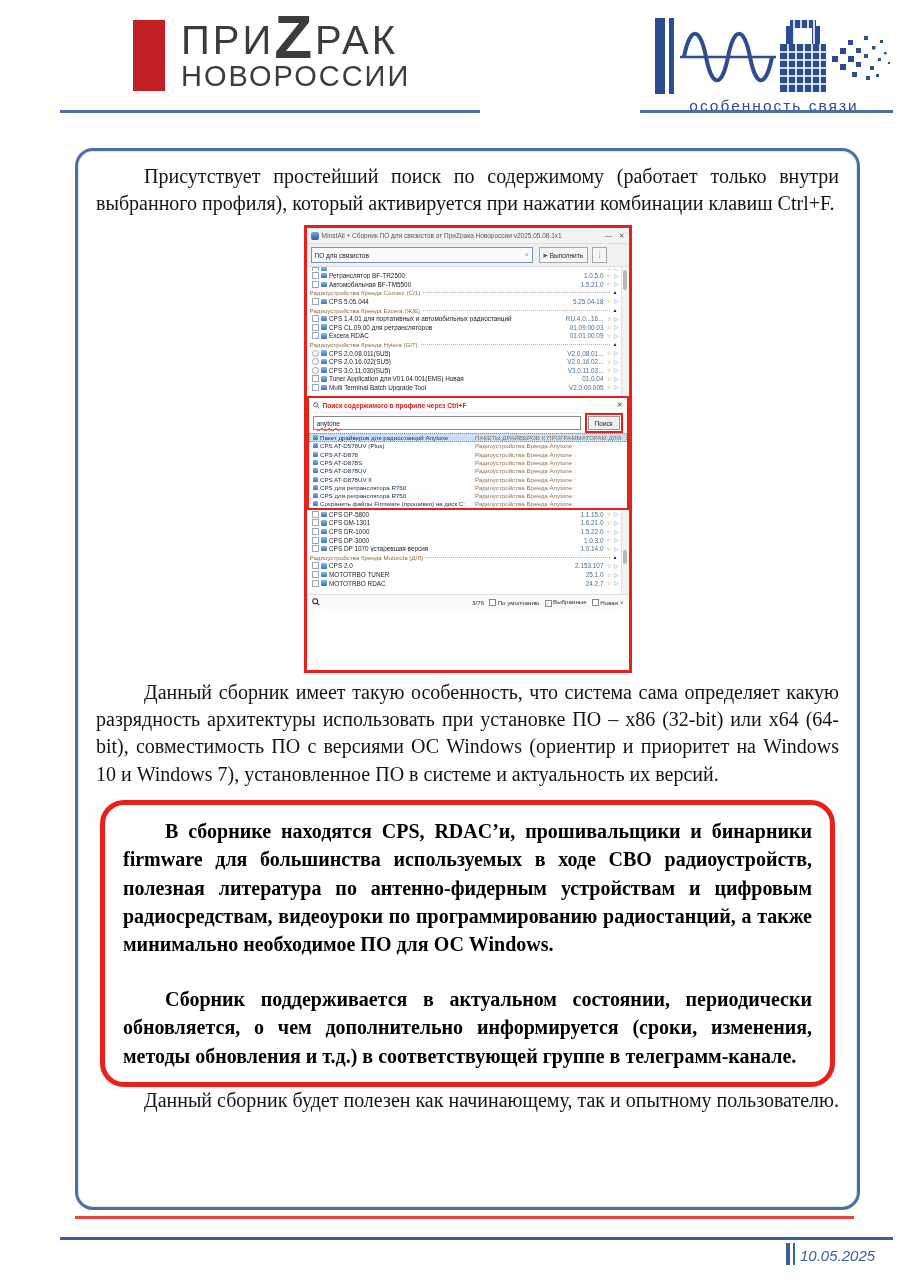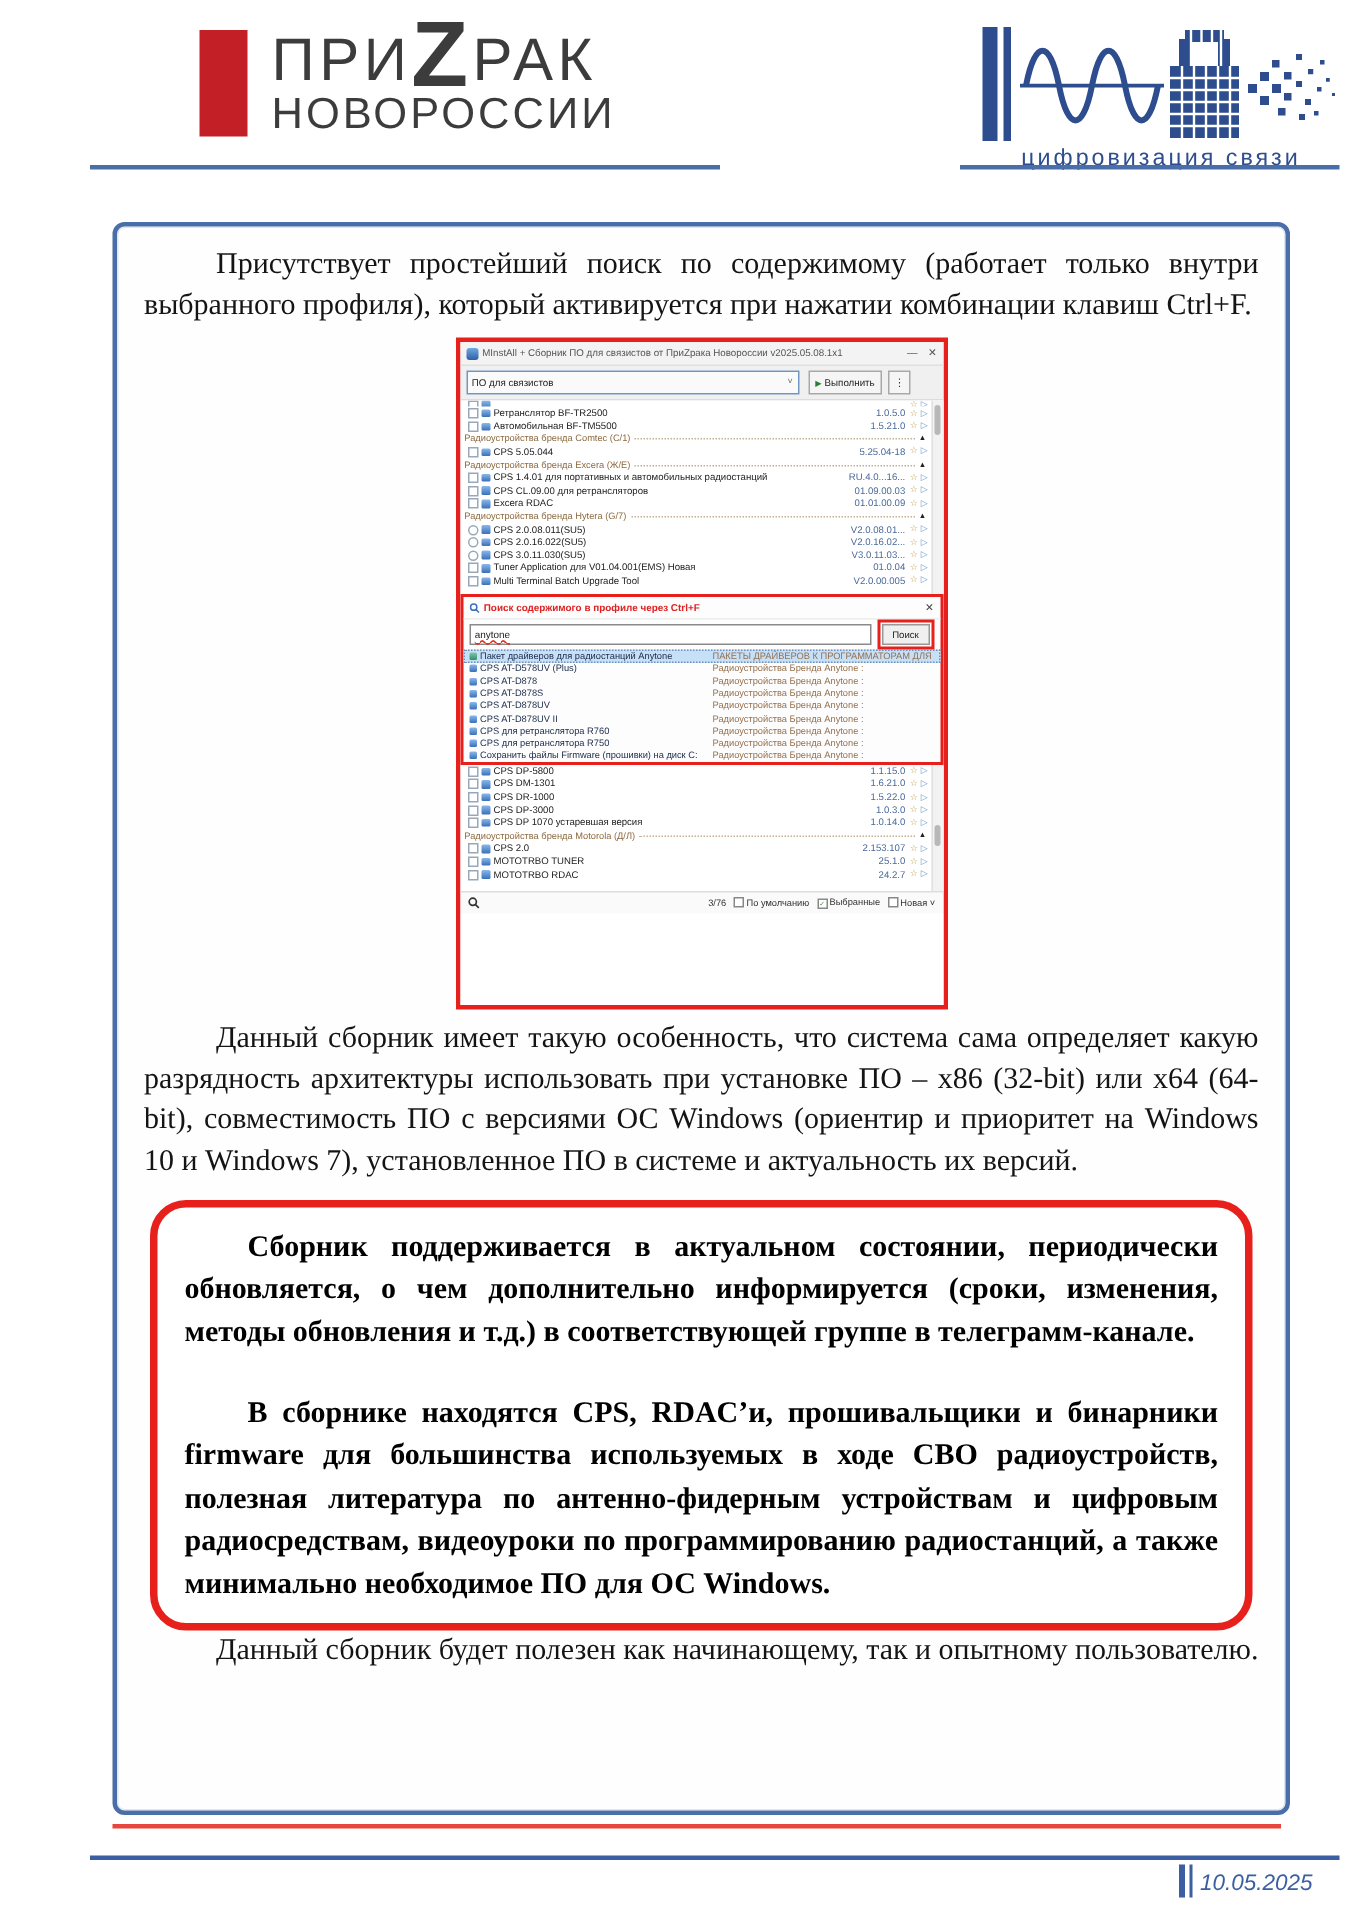--- a/index.html
+++ b/index.html
@@ -17,21 +17,21 @@
   .rule-right{position:absolute;left:640px;top:110px;width:253px;height:3px;background:#4a6fa8;}
   .logo-right{position:absolute;left:655px;top:18px;width:238px;}
   .lr-row{display:flex;align-items:flex-start;}
   .lr-bar1{width:10px;height:76px;background:#2d4d8e;margin-right:4px;}
   .lr-bar2{width:5px;height:76px;background:#2d4d8e;margin-right:6px;}
   .lr-caption{font-family:"Liberation Sans",sans-serif;color:#2d4d8e;font-size:15.5px;
               letter-spacing:2px;margin-top:1px;text-align:center;width:100%;font-weight:500;}
 
   
   .content-box{position:absolute;left:75px;top:148px;width:779px;height:1056px;
-               border:3px solid #4a6fa8;border-radius:8px;background:#fffefe;
+               border:3px solid #4a6fa8;border-radius:18px;background:#fffefe;
                box-shadow:inset 0 0 0 1px #dde6f2;overflow:hidden;}
   .para{font-size:20px;line-height:1.36;text-align:justify;text-indent:48px;
         margin:0 18px;color:#141414;}
   .p1{margin-top:12px;}
   .p2{margin-top:6px;}
   .p3{}
 
   
   .callout{margin:12px 22px 0;border:5px solid #e8201c;border-radius:24px;
            padding:12px 18px;background:#fff;}
@@ -176,21 +176,21 @@
             <rect x="198" y="40" width="3" height="3"></rect>
           <rect x="200" y="22" width="3" height="3"></rect>
             <rect x="204" y="34" width="2.5" height="2.5"></rect>
           <rect x="208" y="44" width="2" height="2"></rect>
             <rect x="196" y="56" width="3" height="3"></rect>
           <rect x="186" y="58" width="4" height="4"></rect>
             <rect x="172" y="54" width="5" height="5"></rect>
         </g>
       </svg>
     </div>
-    <div class="lr-caption">цифровизация связи</div>
+    <div class="lr-caption">особенность связи</div>
   </div>
   <div class="rule-right"></div>
 
   <div class="content-box">
     <p class="para p1">Присутствует простейший поиск по содержимому (работает только внутри выбранного профиля), который активируется при нажатии комбинации клавиш Ctrl+F.</p>
 
     <div class="shot">
       <div class="titlebar">
         <span class="appico"></span>
         <span class="wtitle">MInstAll + Сборник ПО для связистов от ПриZрака Новороссии v2025.05.08.1x1</span>
@@ -482,22 +482,22 @@
           <span><span class="mcb">✓</span><span>Выбранные</span></span>
           <span><span class="mcb"></span><span>Новая</span> ˅</span>
         </div>
       </div>
       <div class="shot-blank"></div>
     </div>
 
     <p class="para p2">Данный сборник имеет такую особенность, что система сама определяет какую разрядность архитектуры использовать при установке ПО – x86 (32-bit) или x64 (64-bit), совместимость ПО с версиями ОС Windows (ориентир и приоритет на Windows 10 и Windows 7), установленное ПО в системе и актуальность их версий.</p>
 
     <div class="callout">
+      <p class="cpara">В сборнике находятся CPS, RDAC’и, прошивальщики и бинарники firmware для большинства используемых в ходе СВО радиоустройств, полезная литература по антенно-фидерным устройствам и цифровым радиосредствам, видеоуроки по программированию радиостанций, а также минимально необходимое ПО для ОС Windows.</p>
       <p class="cpara">Сборник поддерживается в актуальном состоянии, периодически обновляется, о чем дополнительно информируется (сроки, изменения, методы обновления и т.д.) в соответствующей группе в телеграмм-канале.</p>
-      <p class="cpara">В сборнике находятся CPS, RDAC’и, прошивальщики и бинарники firmware для большинства используемых в ходе СВО радиоустройств, полезная литература по антенно-фидерным устройствам и цифровым радиосредствам, видеоуроки по программированию радиостанций, а также минимально необходимое ПО для ОС Windows.</p>
     </div>
 
     <p class="para p3">Данный сборник будет полезен как начинающему, так и опытному пользователю.</p>
   </div>
 
   <div class="red-divider"></div>
   <div class="footer-rule"></div>
   <div class="footer-bars">
       <div class="fb1"></div>
       <div class="fb2"></div>

